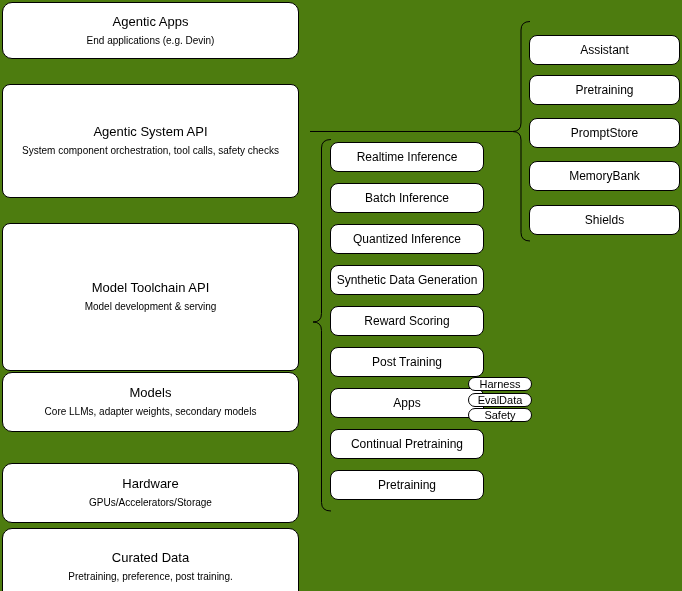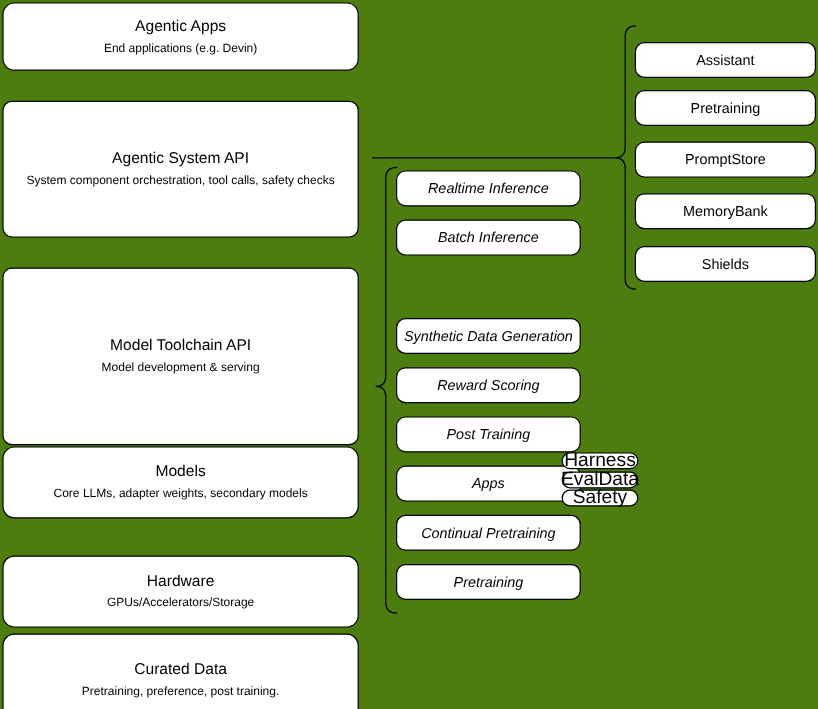--- a/index.html
+++ b/index.html
@@ -38,21 +38,20 @@
   .r10 { border-radius: 10px; }
   .r26 { border-radius: 8px; }
   .box-title { font-size: 13px; line-height: 1.15; }
   .box-subtitle { font-size: 10px; line-height: 1.15; }
   .mbox {
     left: 330px;
     width: 154px;
     height: 30px;
     border-radius: 8px;
     font-size: 12px;
-    font-style: italic;
   }
   .rbox {
     left: 529px;
     width: 151px;
     height: 30px;
     border-radius: 8px;
     font-size: 12px;
     justify-content: center;
   }
   .pill {
@@ -60,21 +59,21 @@
     left: 468px;
     width: 64px;
     height: 14px;
     box-sizing: border-box;
     border: 1px solid #000000;
     border-radius: 7px;
     background: #ffffff;
     display: flex;
     align-items: center;
     justify-content: center;
-    font-size: 16px;
+    font-size: 11px;
     line-height: 1;
   }
 </style>
 </head>
 <body>
 
 <div class="canvas">
 
   <svg class="connectors" viewBox="0 0 682 591" xmlns="http://www.w3.org/2000/svg">
 
@@ -114,20 +113,23 @@
     <div class="box-title">Curated Data</div>
     <div class="box-subtitle">Pretraining, preference, post training.</div>
   </div>
 
   <div class="node mbox" style="top:142px">
     <span>Realtime Inference</span>
   </div>
   <div class="node mbox" style="top:183px">
     <span>Batch Inference</span>
   </div>
+  <div class="node mbox" style="top:224px">
+    <span>Quantized Inference</span>
+  </div>
   <div class="node mbox" style="top:265px">
     <span>Synthetic Data Generation</span>
   </div>
   <div class="node mbox" style="top:306px">
     <span>Reward Scoring</span>
   </div>
   <div class="node mbox" style="top:347px">
     <span>Post Training</span>
   </div>
   <div class="node mbox" style="top:388px">

